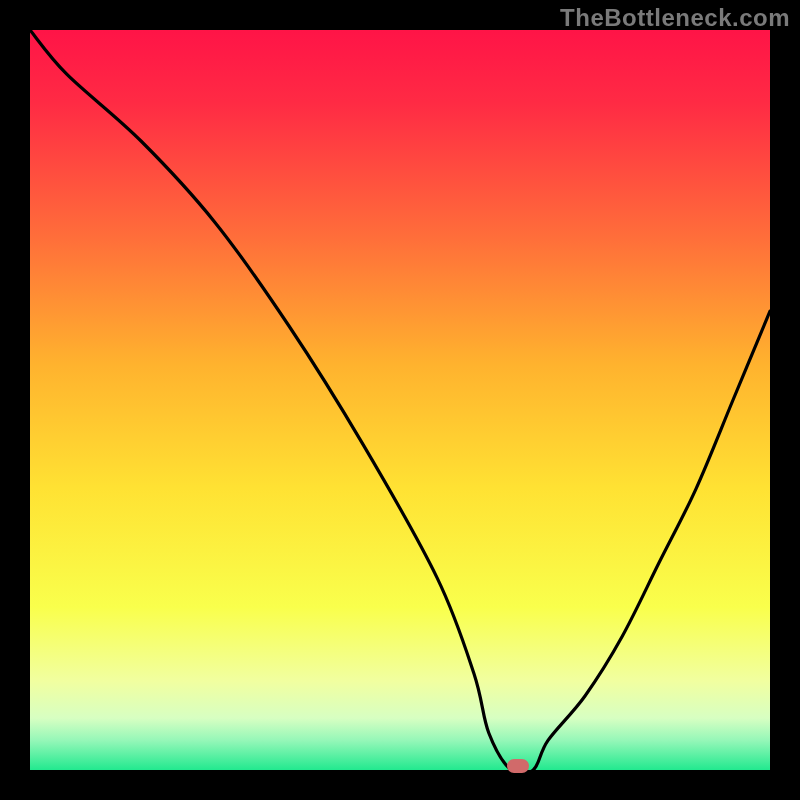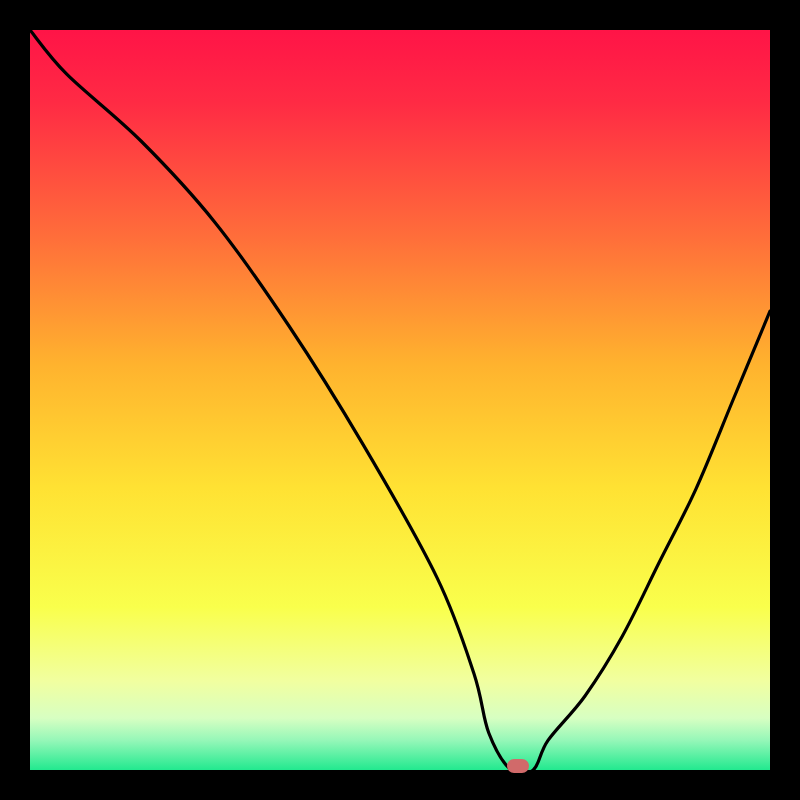--- a/index.html
+++ b/index.html
@@ -38,20 +38,21 @@
     width: 22px;
     height: 14px;
     border-radius: 7px;
     transform: translate(-50%, -50%);
   }
 </style>
 </head>
 <body>
 
 <div class="frame">
+  <div class="attribution">TheBottleneck.com</div>
 
   <svg class="plot" viewBox="0 0 740 740" preserveAspectRatio="none">
     <defs>
       <linearGradient id="bg-grad" x1="0" y1="0" x2="0" y2="1">
           <stop offset="0%" stop-color="#ff1447"></stop>
           <stop offset="10%" stop-color="#ff2b44"></stop>
           <stop offset="28.000000000000004%" stop-color="#ff6e3a"></stop>
           <stop offset="45%" stop-color="#ffb22e"></stop>
           <stop offset="62%" stop-color="#ffe233"></stop>
           <stop offset="78%" stop-color="#f9ff4c"></stop>

